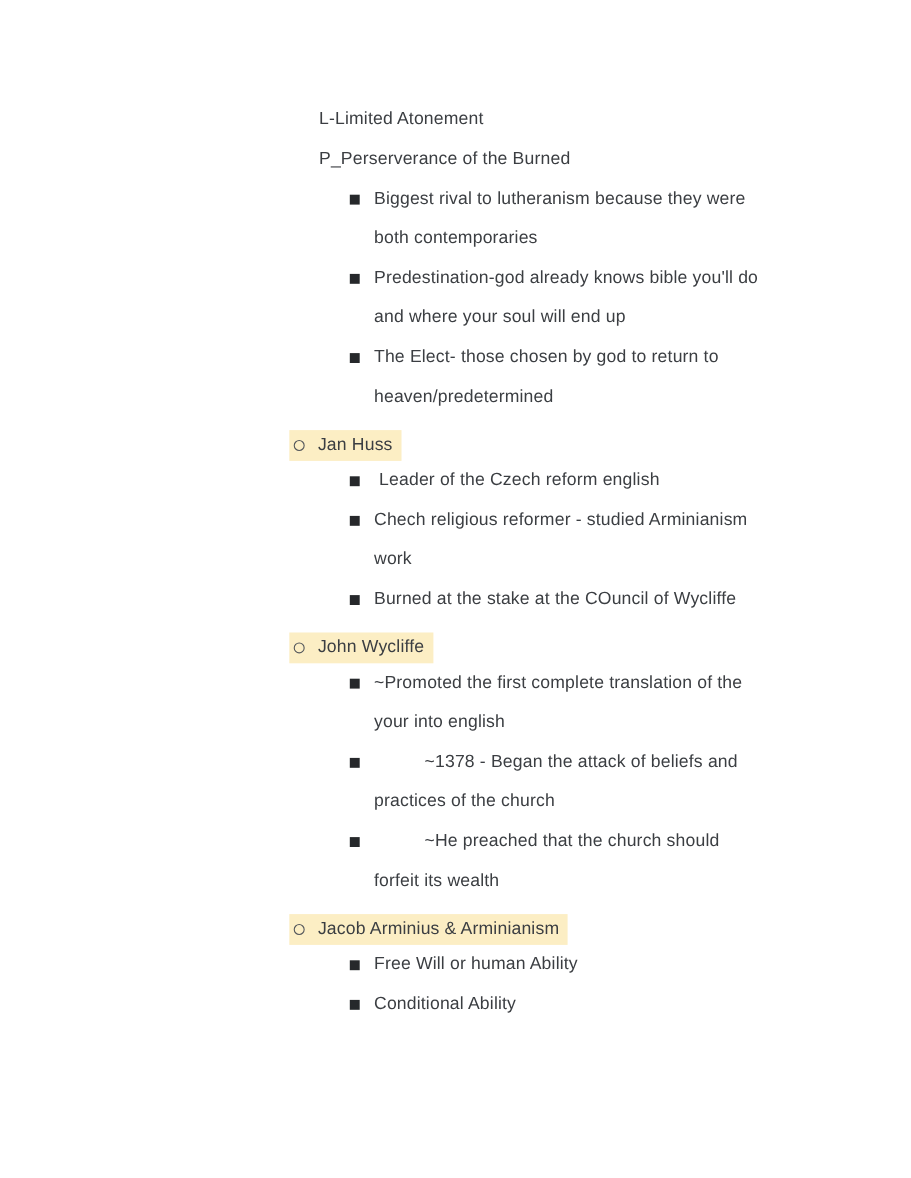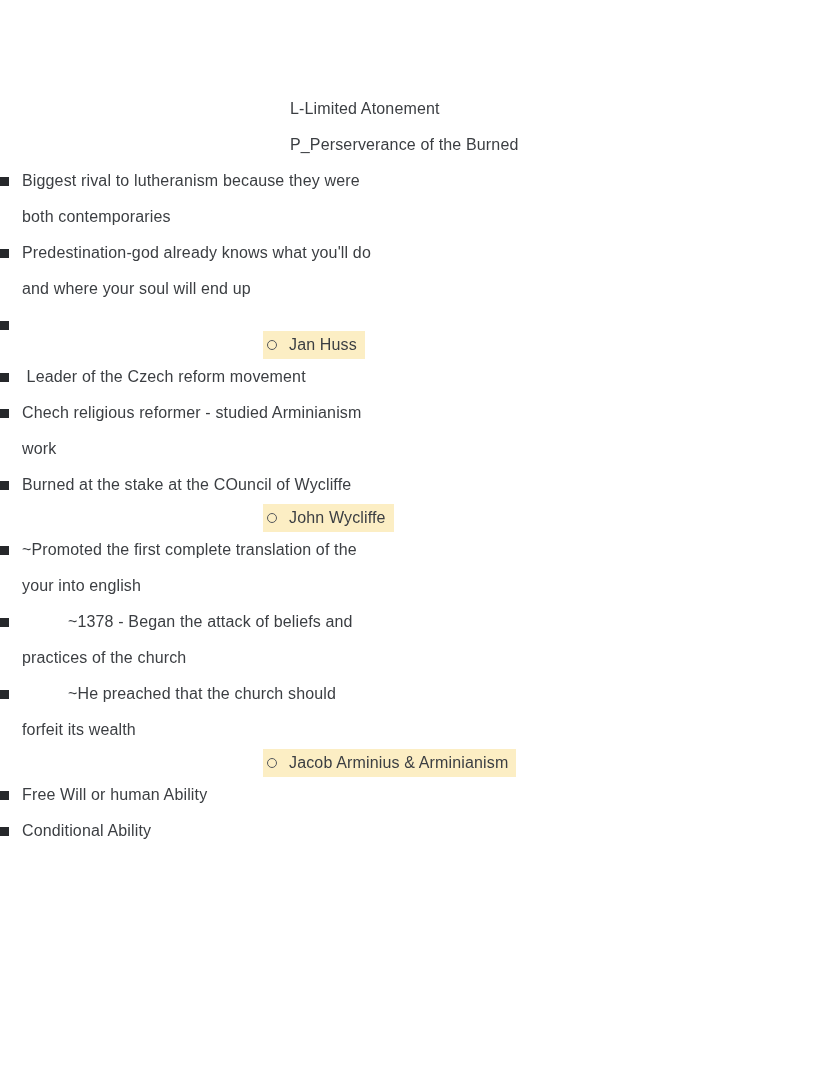--- a/index.html
+++ b/index.html
@@ -20,21 +20,21 @@
     top: 91px; left: 0;
     width: 736px;
     color: var(--fg);
   }
   .row {
     display: flex;
     align-items: flex-start;
   }
   .row.lvl0 { padding-left: 290px; }
   .row.lvl0.hl-row { padding-left: 263px; }
-  .row.lvl1 { }
+  .row.lvl1 { padding-left: 318px; }
   .text {
     font-size: 16px;
     letter-spacing: 0.15px;
     line-height: 36px;
     white-space: pre-wrap;
     max-width: 430px;
   }
   .sq {
     flex: none;
     width: 9px; height: 9px;
@@ -45,21 +45,21 @@
   .circ {
     flex: none;
     box-sizing: border-box;
     width: 10px; height: 10px;
     border: 1.5px solid var(--circle);
     border-radius: 50%;
     background: transparent;
     margin-top: 9px;
     margin-right: 12px;
   }
-  .hl-row { margin-top: 1px; }
+  .hl-row { margin-top: 12px; }
   .hl-row .text { line-height: 28px; }
   .hl {
     display: flex;
     align-items: flex-start;
     background: var(--hl);
     padding: 0 8px 0 4px;
   }
 </style>
 </head>
 <body style="background: rgb(255, 255, 255);">
@@ -71,35 +71,37 @@
     <div class="row lvl0">
       <span class="text">P_Perserverance of the Burned</span>
     </div>
     <div class="row lvl1">
       <span class="sq"></span>
       <span class="text">Biggest rival to lutheranism because they were
 both contemporaries</span>
     </div>
     <div class="row lvl1">
       <span class="sq"></span>
-      <span class="text">Predestination-god already knows what you'll do
+      <span class="text">Predestination-god already knows bible you'll do
 and where your soul will end up</span>
     </div>
     <div class="row lvl1">
       <span class="sq"></span>
+      <span class="text">The Elect- those chosen by god to return to
+heaven/predetermined</span>
     </div>
     <div class="row lvl0 hl-row">
       <span class="hl">
         <span class="circ"></span>
         <span class="text">Jan Huss</span>
       </span>
     </div>
     <div class="row lvl1">
       <span class="sq"></span>
-      <span class="text"> Leader of the Czech reform movement</span>
+      <span class="text"> Leader of the Czech reform english</span>
     </div>
     <div class="row lvl1">
       <span class="sq"></span>
       <span class="text">Chech religious reformer - studied Arminianism
 work</span>
     </div>
     <div class="row lvl1">
       <span class="sq"></span>
       <span class="text">Burned at the stake at the COuncil of Wycliffe</span>
     </div>

